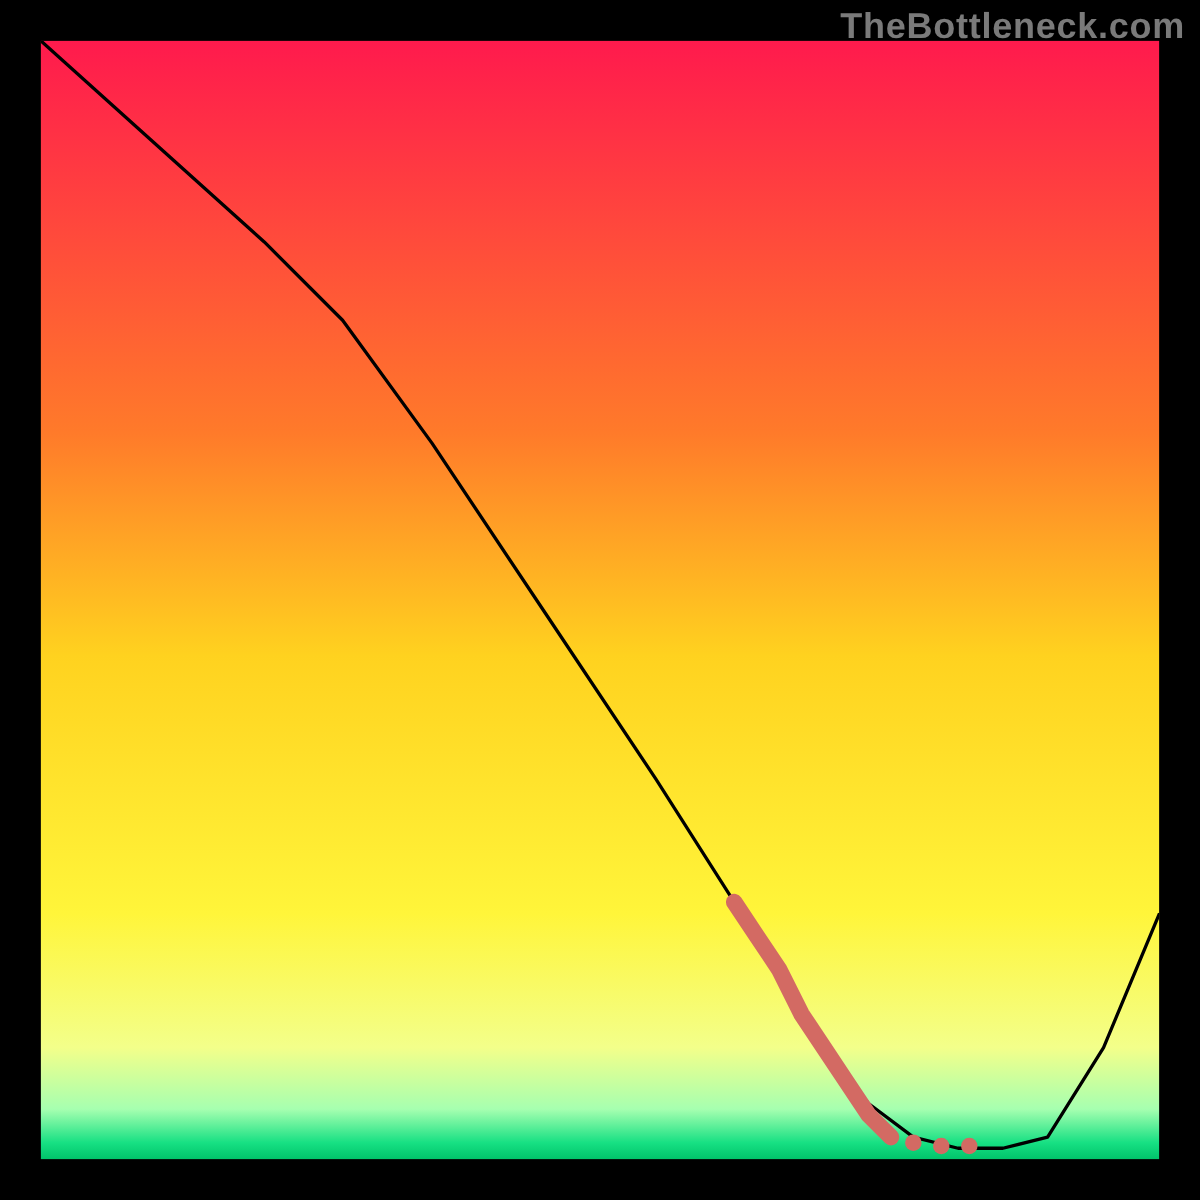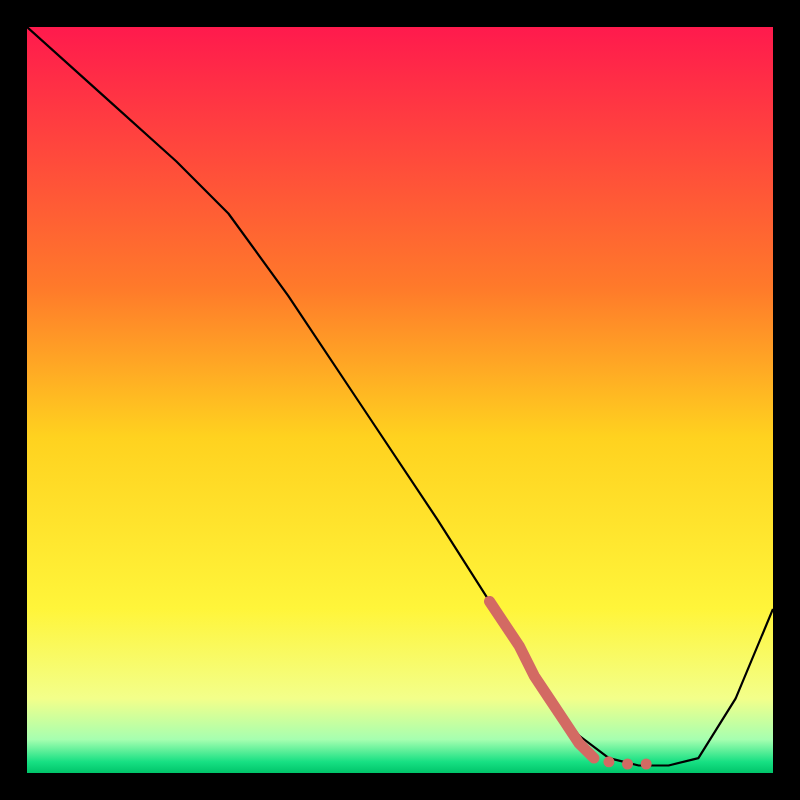--- a/index.html
+++ b/index.html
@@ -35,20 +35,21 @@
   }
   .overlay-lines {
     position: absolute;
     inset: 0;
   }
 </style>
 </head>
 <body>
 
 <div class="chart-container">
+  <div class="watermark">TheBottleneck.com</div>
 
   <div class="plot-area">
     <svg class="gradient-bg" viewBox="0 0 746 746" preserveAspectRatio="none">
       <defs>
         <linearGradient id="bg" x1="0" y1="0" x2="0" y2="1">
             <stop offset="0%" stop-color="#ff1a4d"></stop>
             <stop offset="35%" stop-color="#ff7a2a"></stop>
             <stop offset="55.00000000000001%" stop-color="#ffd21f"></stop>
             <stop offset="78%" stop-color="#fff53a"></stop>
             <stop offset="90%" stop-color="#f3ff8a"></stop>

